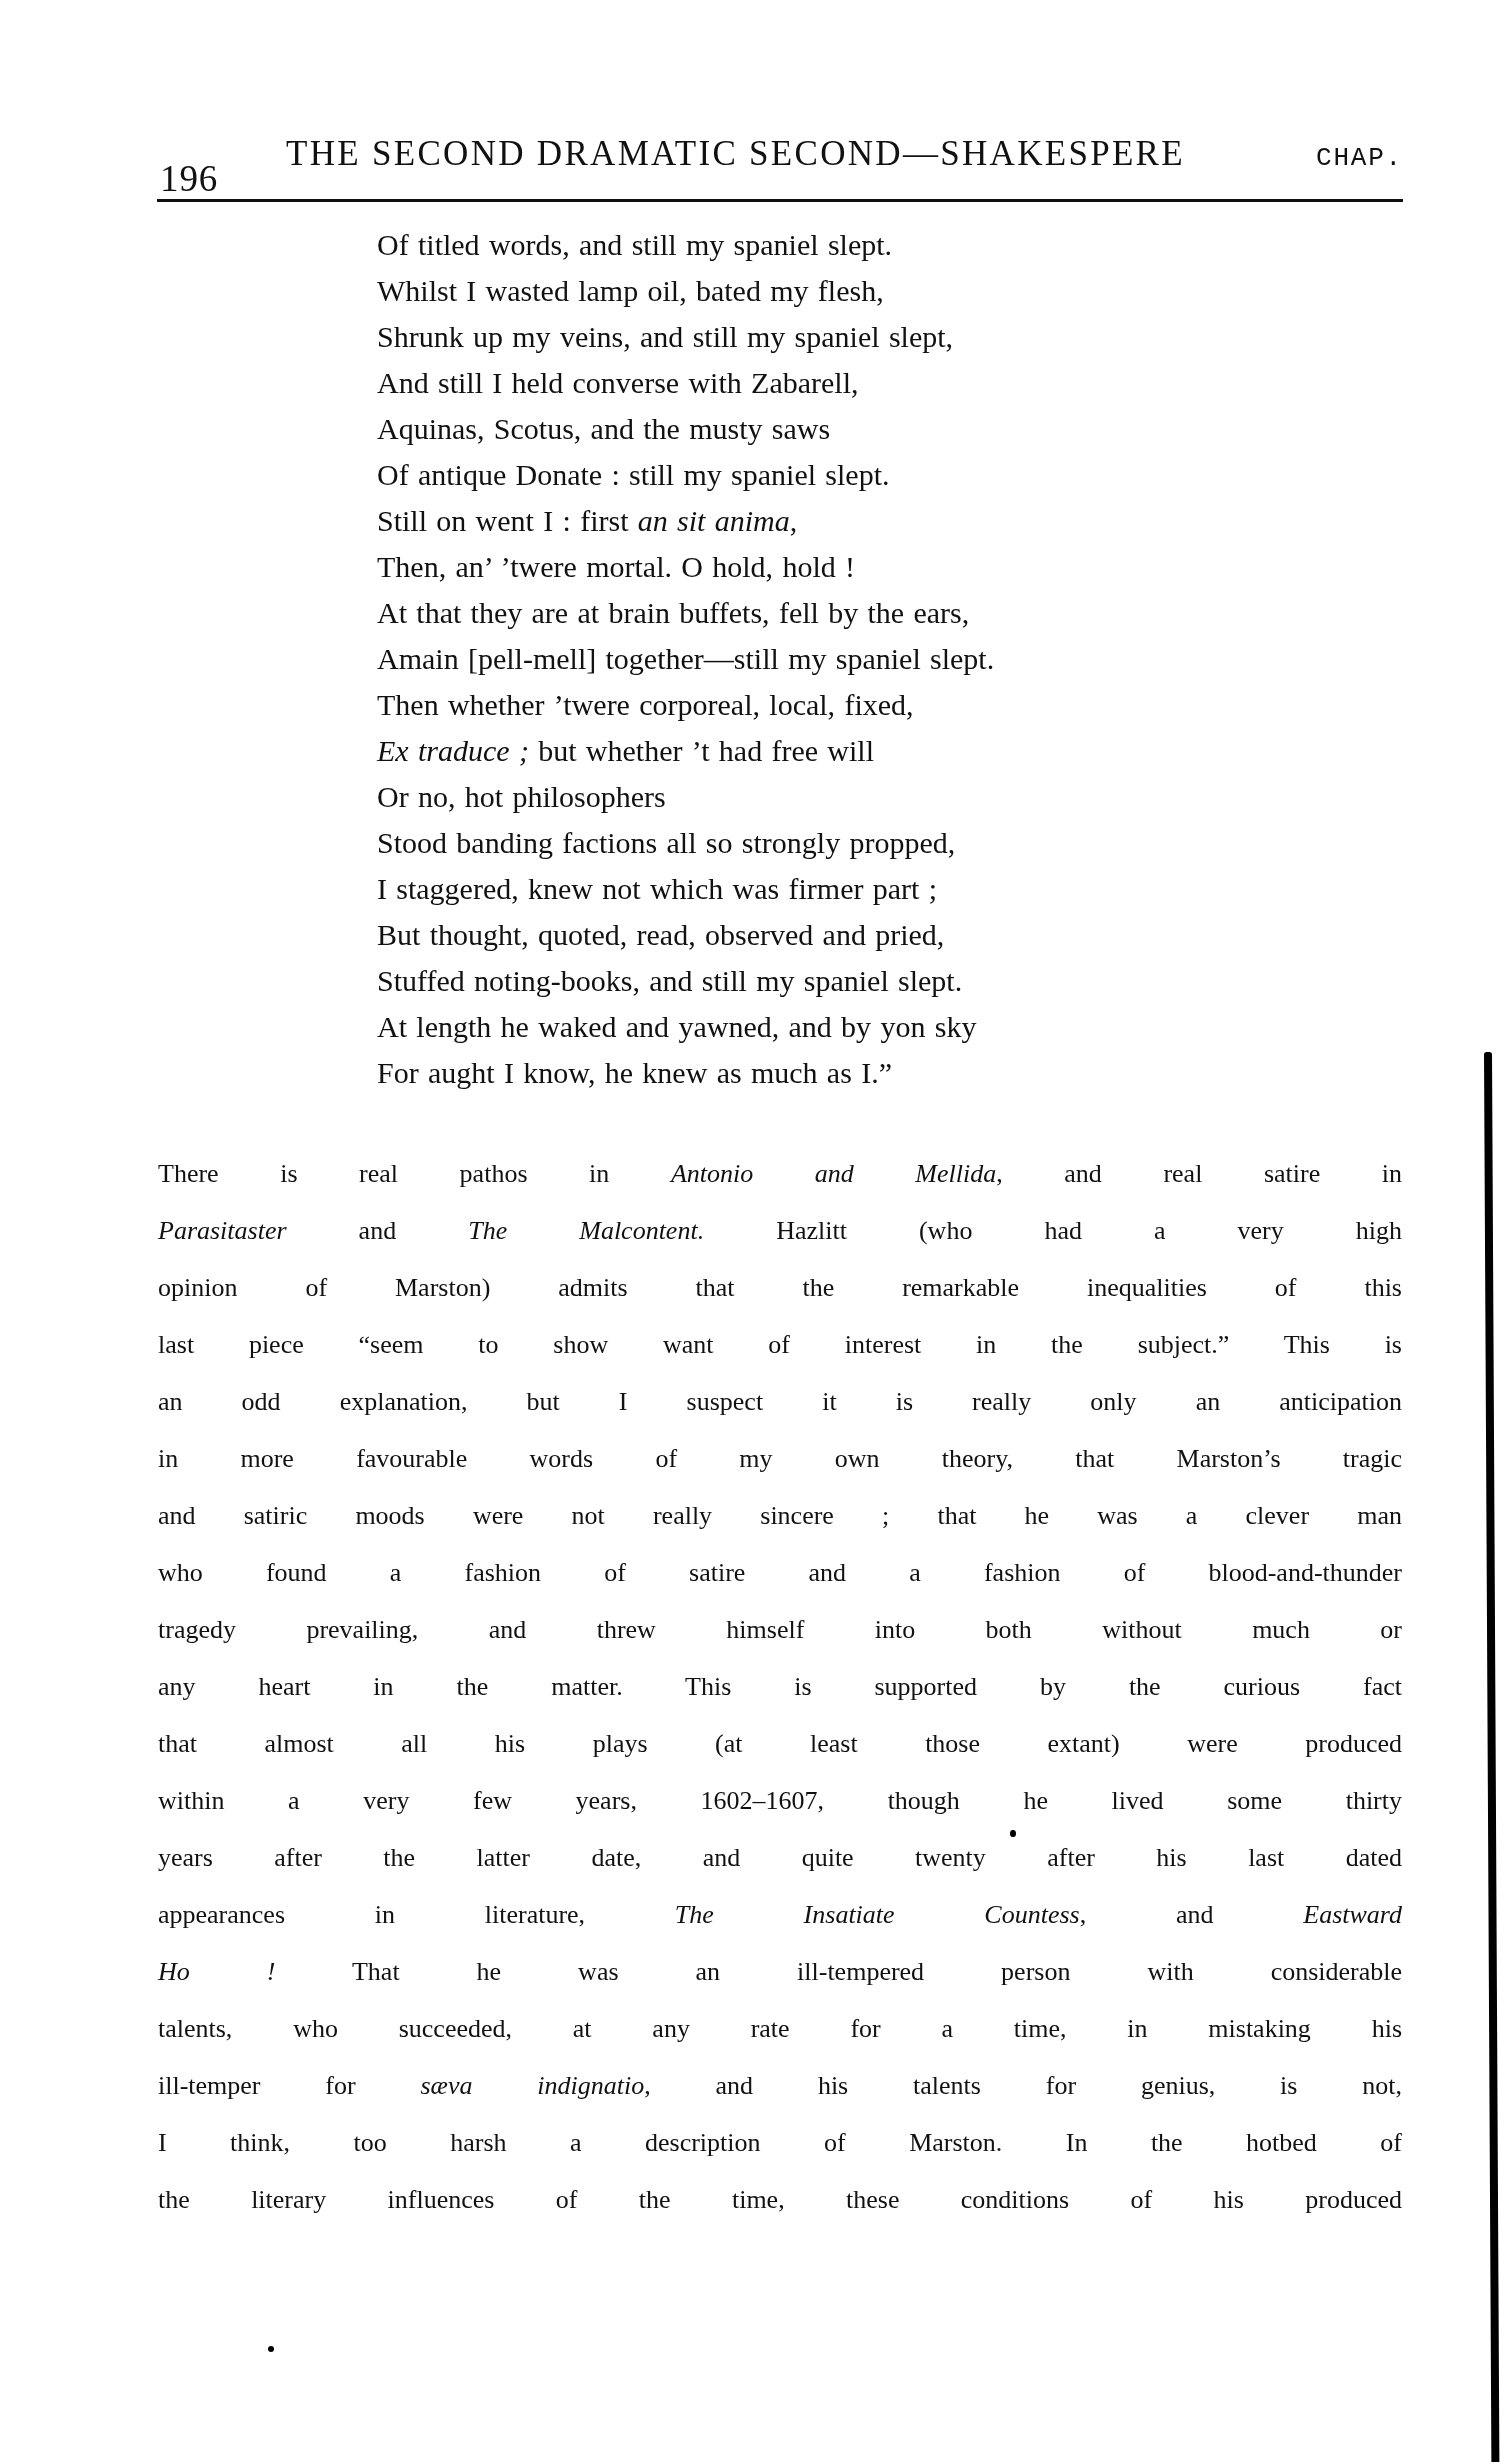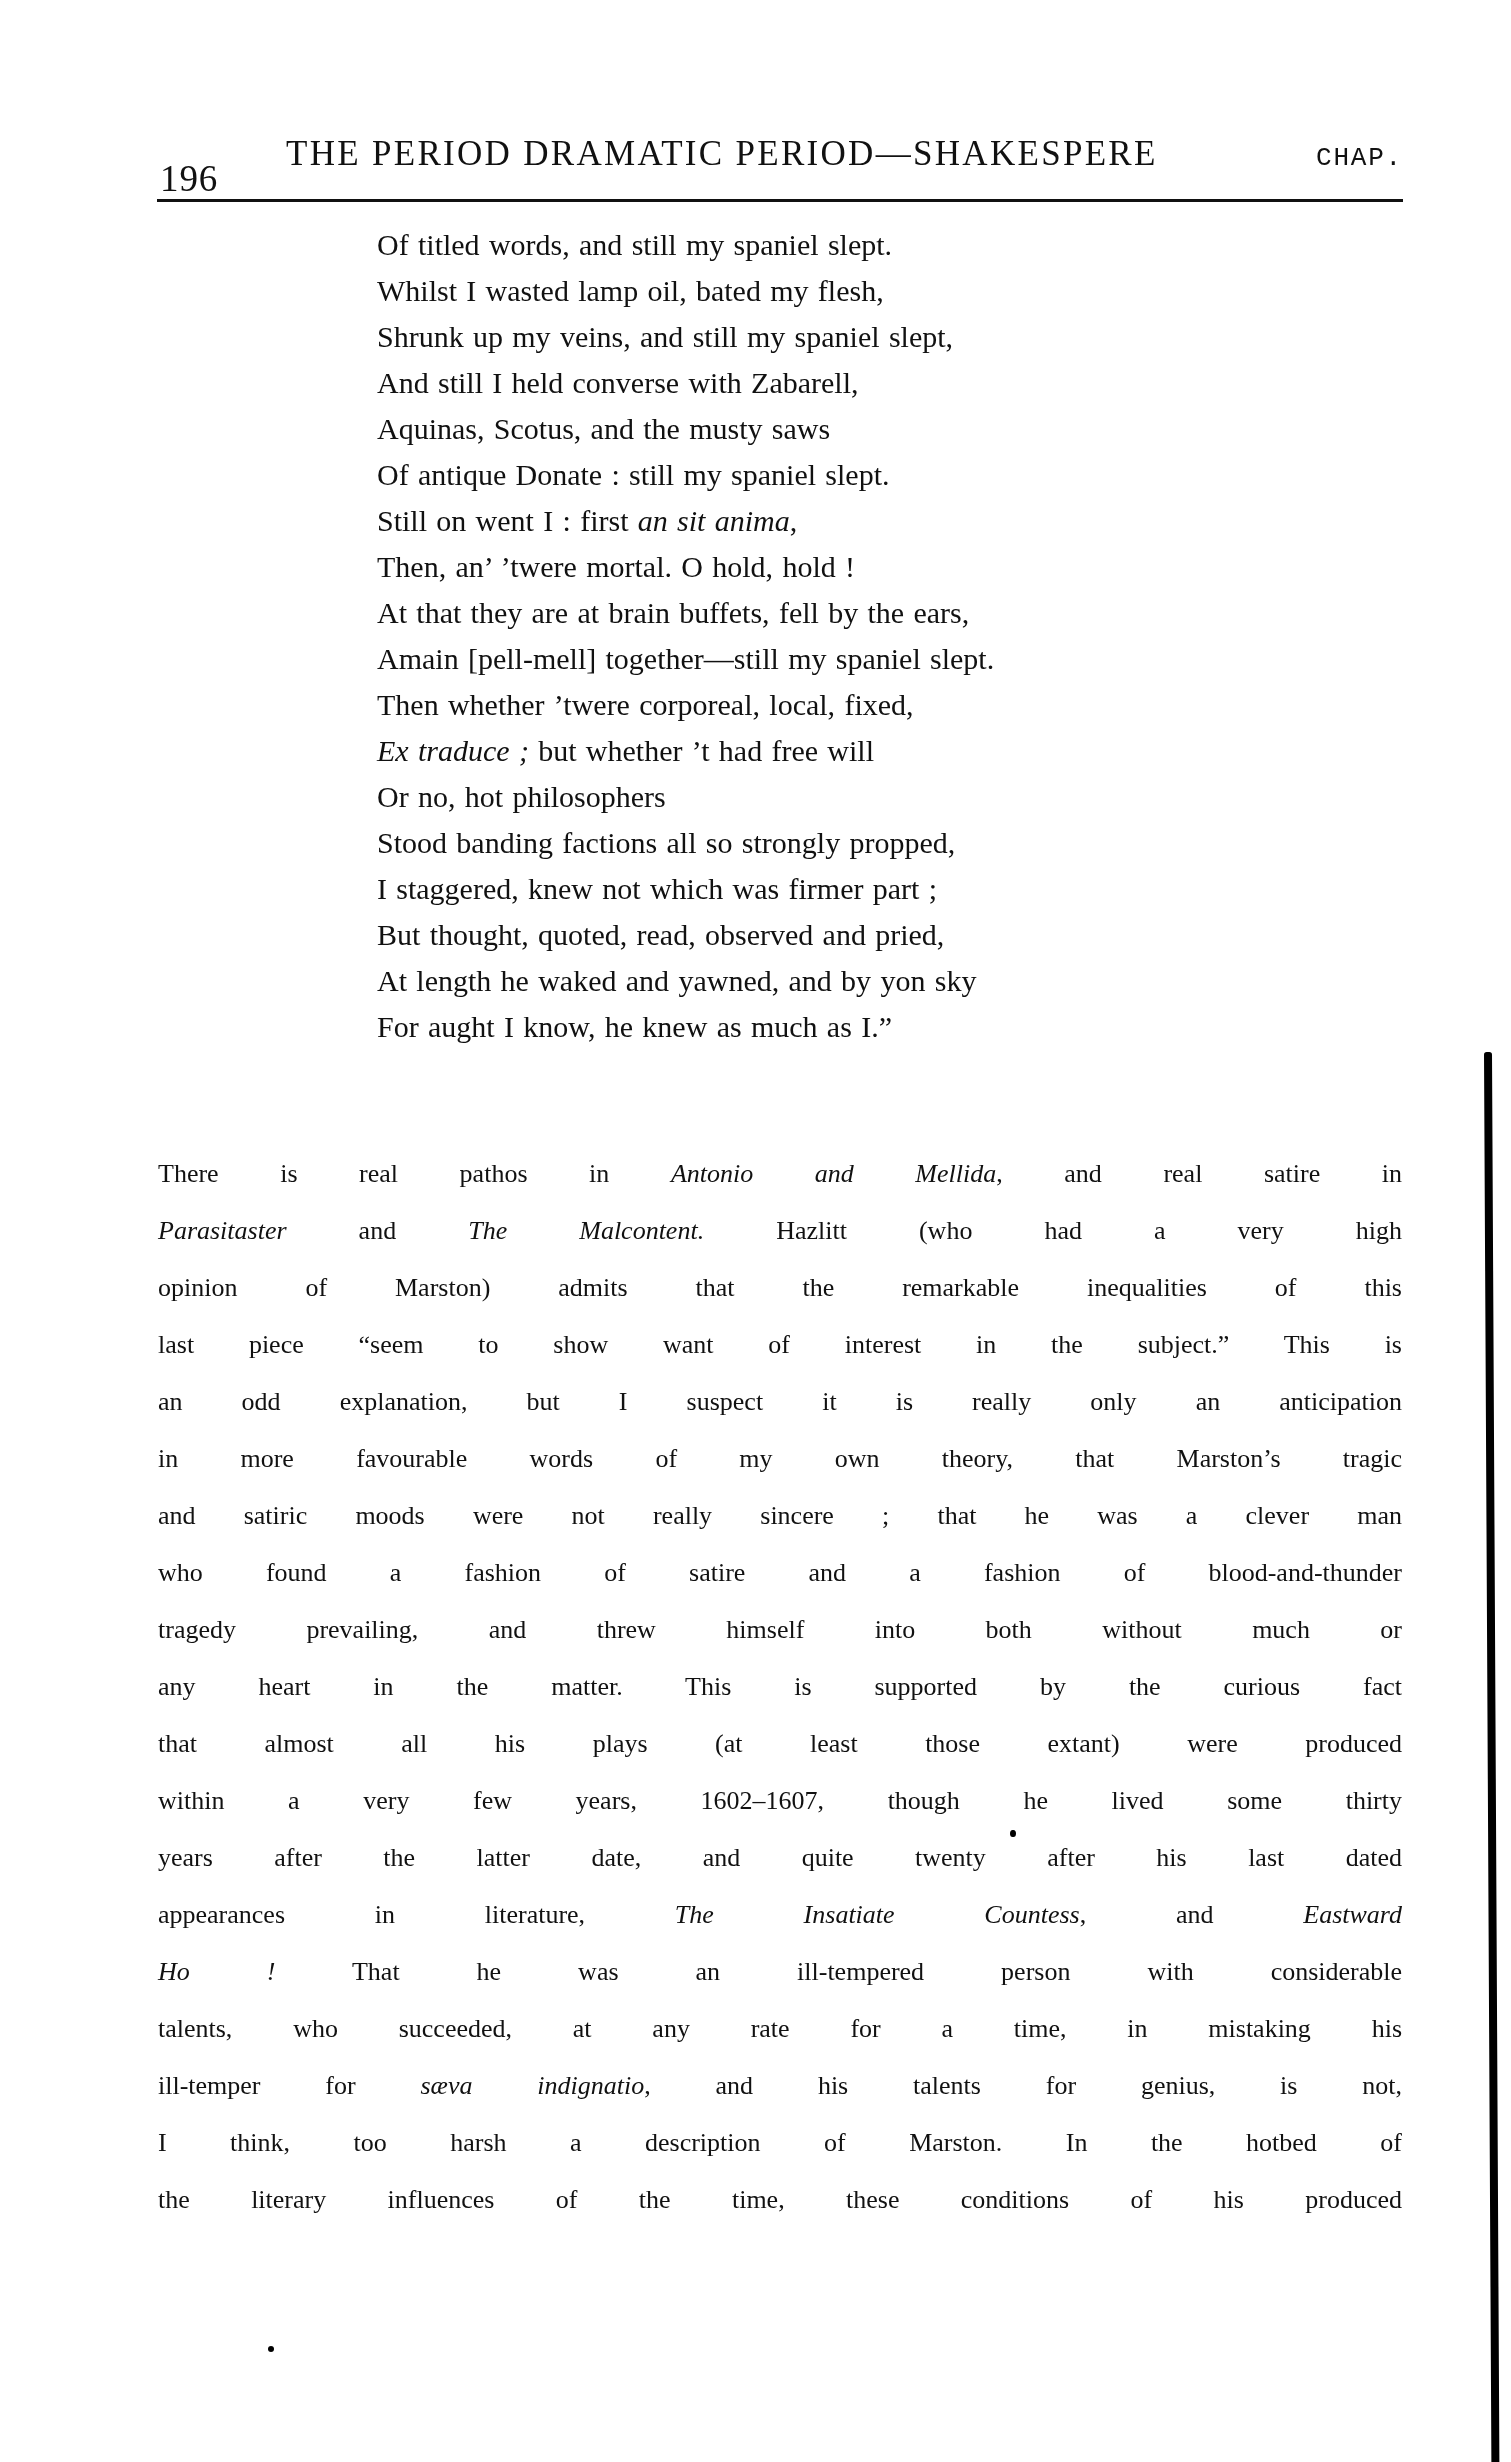--- a/index.html
+++ b/index.html
@@ -16,21 +16,21 @@
   i, em { }
   #margin-line { position: absolute; left: 1484px; top: 1052px; width: 8.2px; height: 1414px; background: #000; transform: skewX(0.3deg); transform-origin: top left; border-radius: 2.7px; }
   #dot { position: absolute; left: 268px; top: 2346px; width: 6.4px; height: 6.4px; border-radius: 50%; background: #000; }
   #speck { position: absolute; left: 1010px; top: 1830px; width: 5.5px; height: 7.3px; border-radius: 50%; background: #000; }
 </style>
 </head>
 <body>
 
 <div id="header">
   <span id="page-num">196</span>
-  <span id="running-title">THE PERIOD DRAMATIC PERIOD—SHAKESPERE</span>
+  <span id="running-title">THE SECOND DRAMATIC SECOND—SHAKESPERE</span>
   <span id="chap">CHAP.</span>
 </div>
 <div id="header-rule"></div>
 
 <div id="verse">
     <div class="verse-line"><span>Of titled words, and still my spaniel slept.</span></div>
     <div class="verse-line"><span>Whilst I wasted lamp oil, bated my flesh,</span></div>
     <div class="verse-line"><span>Shrunk up my veins, and still my spaniel slept,</span></div>
     <div class="verse-line"><span>And still I held converse with Zabarell,</span></div>
     <div class="verse-line"><span>Aquinas, Scotus, and the musty saws</span></div>
@@ -38,20 +38,21 @@
     <div class="verse-line"><span>Still on went I : first </span><i>an sit anima</i><span>,</span></div>
     <div class="verse-line"><span>Then, an’ ’twere mortal.   O hold, hold !</span></div>
     <div class="verse-line"><span>At that they are at brain buffets, fell by the ears,</span></div>
     <div class="verse-line"><span>Amain [pell-mell] together—still my spaniel slept.</span></div>
     <div class="verse-line"><span>Then whether ’twere corporeal, local, fixed,</span></div>
     <div class="verse-line"><i>Ex traduce ;</i><span> but whether ’t had free will</span></div>
     <div class="verse-line"><span>Or no, hot philosophers</span></div>
     <div class="verse-line"><span>Stood banding factions all so strongly propped,</span></div>
     <div class="verse-line"><span>I staggered, knew not which was firmer part ;</span></div>
     <div class="verse-line"><span>But thought, quoted, read, observed and pried,</span></div>
+    <div class="verse-line"><span>Stuffed noting-books, and still my spaniel slept.</span></div>
     <div class="verse-line"><span>At length he waked and yawned, and by yon sky</span></div>
     <div class="verse-line"><span>For aught I know, he knew as much as I.”</span></div>
   </div>
 
 <div id="prose">
     <div class="prose-line"><span>There is real pathos in </span><i>Antonio and Mellida</i><span>, and real satire in</span></div>
     <div class="prose-line"><i>Parasitaster</i><span> and </span><i>The Malcontent.</i><span>  Hazlitt (who had a very high</span></div>
     <div class="prose-line"><span>opinion of Marston) admits that the remarkable inequalities of this</span></div>
     <div class="prose-line"><span>last piece “seem to show want of interest in the subject.”  This is</span></div>
     <div class="prose-line"><span>an odd explanation, but I suspect it is really only an anticipation</span></div>

